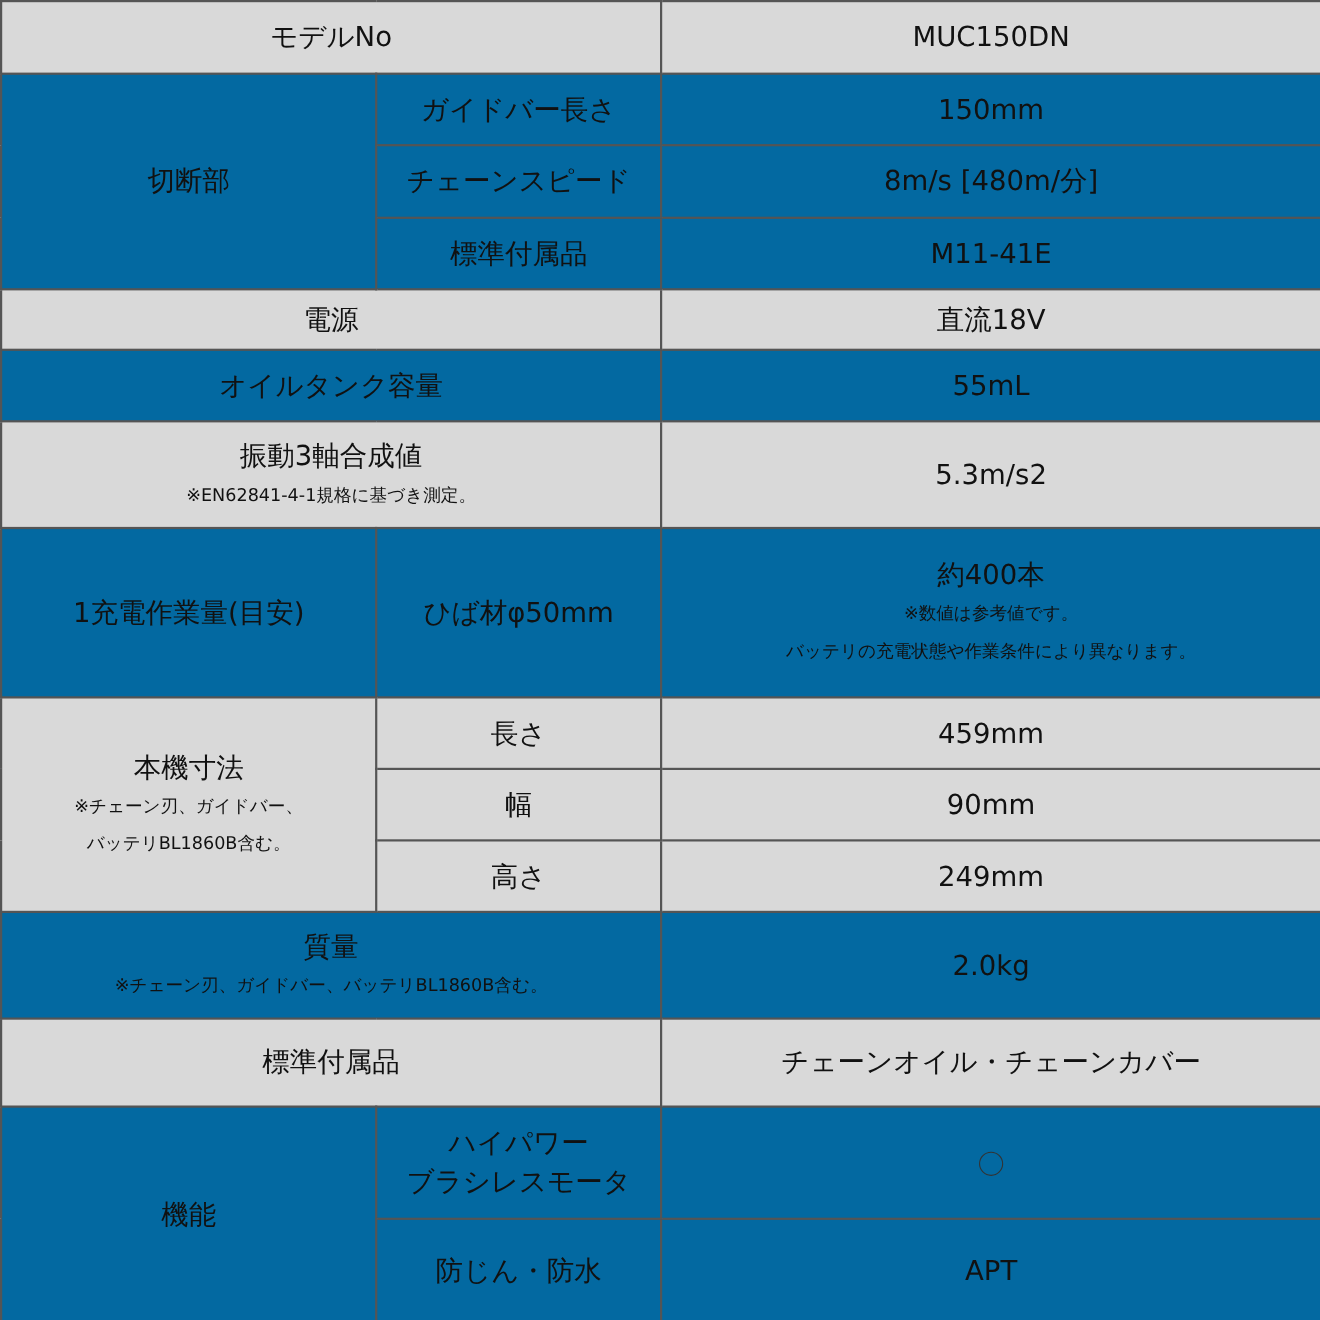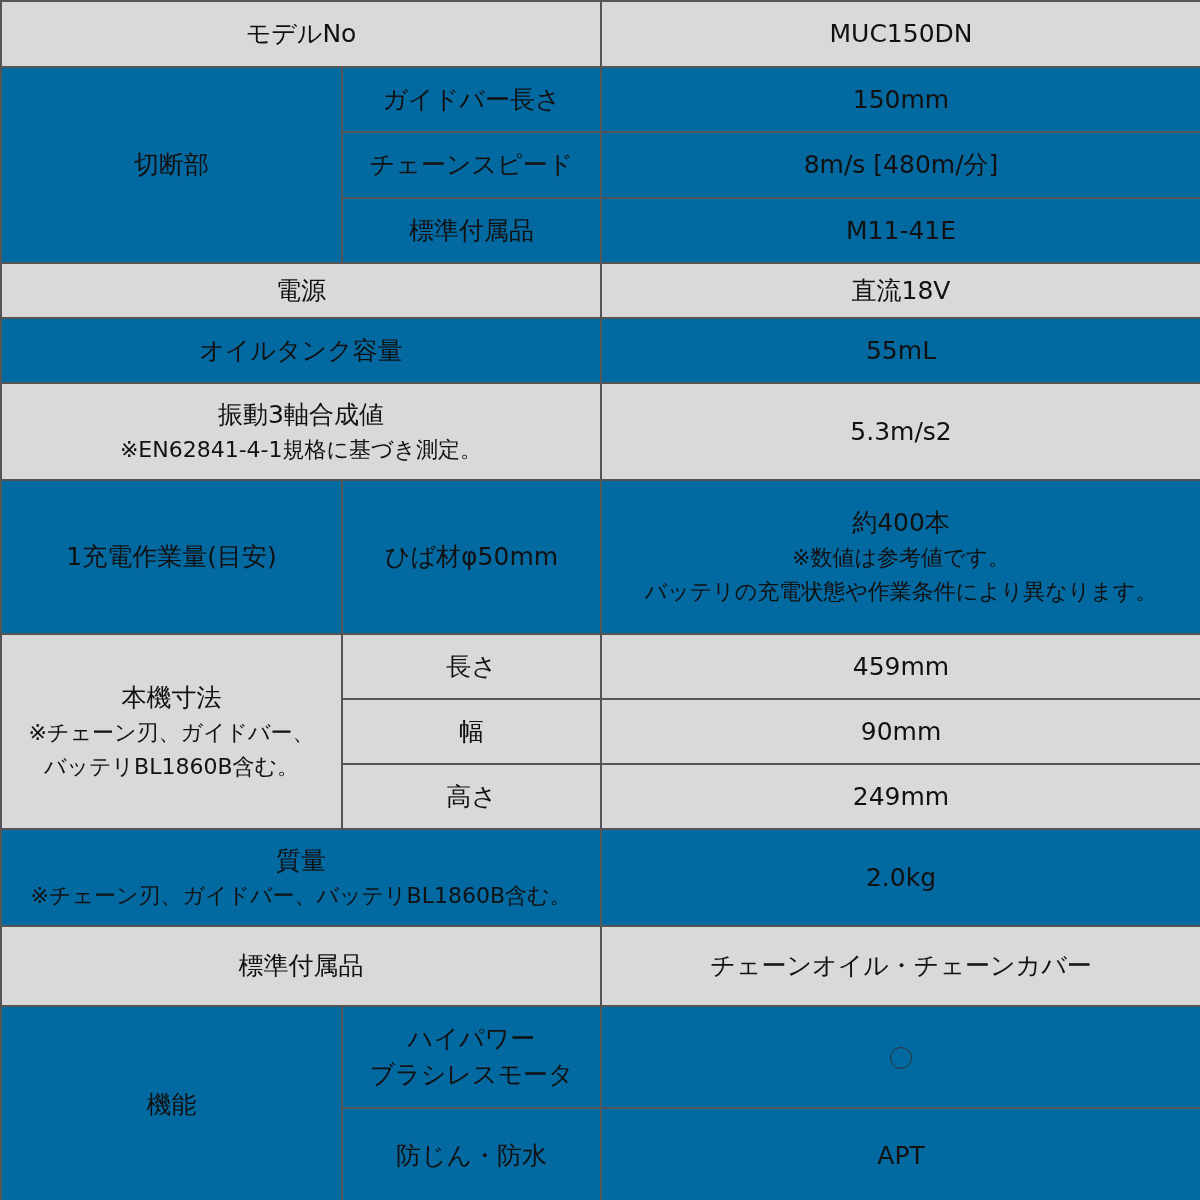--- a/index.html
+++ b/index.html
@@ -1,21 +1,21 @@
 <!DOCTYPE html>
 <html><head>
 <meta charset="utf-8">
 <style>
   html, body { margin: 0; padding: 0; background: #ffffff; }
   body { width: 1200px; height: 1200px; overflow: hidden; font-family: "DejaVu Sans", "Liberation Sans", sans-serif; color: #111; }
   table.spec { border-collapse: collapse; width: 1200px; height: 1200px; table-layout: fixed; }
   table.spec td { border: 2px solid #555; text-align: center; vertical-align: middle; font-size: 25px; font-weight: normal; line-height: 36px; padding: 0 4px; }
   table.spec td.g { background: #d9d9d9; }
   table.spec td.w { background: #0369a1; }
-  .note { font-size: 22px; line-height: 34px; }
+  .note { font-size: 16px; line-height: 34px; }
   .circle { display: inline-block; width: 20px; height: 20px; border: 1.5px solid #333; border-radius: 50%; vertical-align: middle; }
   .line { display: block; }
 </style>
 </head>
 <body>
 
 <table class="spec">
   <colgroup>
       <col style="width:341px">
       <col style="width:259px">

